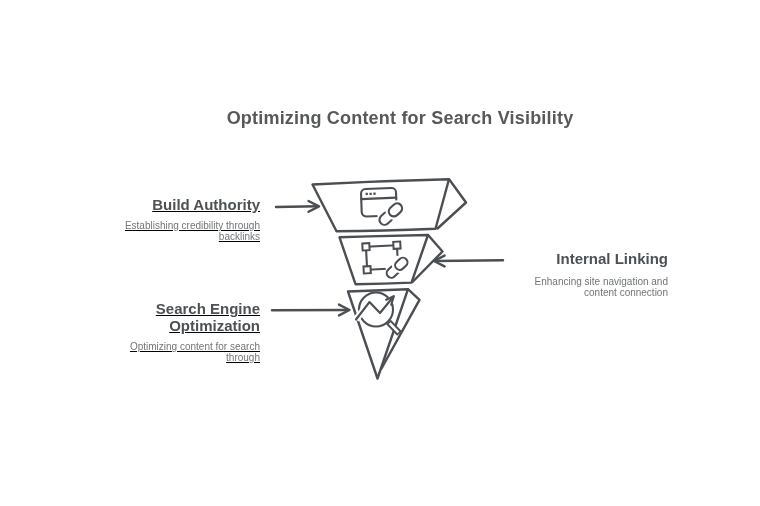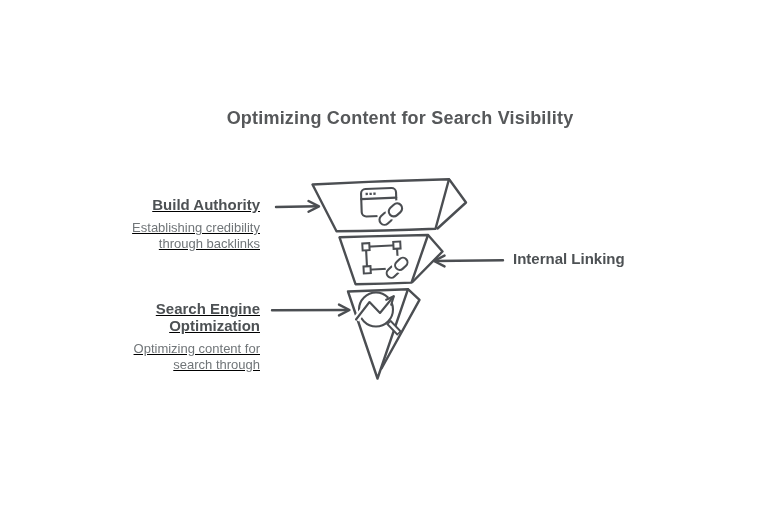--- a/index.html
+++ b/index.html
@@ -28,28 +28,28 @@
   }
   .funnel-svg{position:absolute;inset:0;}
   .sk{fill:none;stroke:var(--stroke);stroke-width:2.4;stroke-linecap:round;stroke-linejoin:round;}
   .sk-thin{fill:none;stroke:var(--stroke);stroke-width:2.1;stroke-linecap:round;stroke-linejoin:round;}
   .dot{fill:var(--stroke);stroke:none;}
   .halo{fill:#ffffff;stroke:none;}
   .whitelay{fill:none;stroke:#ffffff;stroke-width:6.5;stroke-linecap:butt;}
   .handlefill{fill:#ffffff;stroke:var(--stroke);stroke-width:2;}
   .label{position:absolute;width:155px;}
   .label-left{right:500px;text-align:right;text-decoration:underline;}
-  .label-right{left:513px;text-align:left;}
+  .label-right{left:513px;text-align:right;}
   .label-heading{
     font-size:15px;line-height:17px;font-weight:bold;
     color:var(--heading-text);
   }
   .label-desc{
     margin-top:7px;
-    font-size:13px;line-height:16px;
+    font-size:10px;line-height:11px;
     color:var(--subtitle-text);
   }
 </style>
 </head>
 <body>
 
 <div class="canvas">
 
   <div class="diagram-title">Optimizing Content for Search Visibility</div>
 
@@ -122,20 +122,21 @@
     </g>
   </svg>
 
   <div class="label label-left" style="top:196px">
     <div class="label-heading">Build Authority</div>
     <div class="label-desc">Establishing credibility through backlinks</div>
   </div>
 
   <div class="label label-right" style="top:250px">
     <div class="label-heading">Internal Linking</div>
+    <div class="label-desc" style="margin-top:9px">Enhancing site navigation and content connection</div>
   </div>
 
   <div class="label label-left" style="top:300px">
     <div class="label-heading">Search Engine Optimization</div>
     <div class="label-desc">Optimizing content for search through</div>
   </div>
 
 </div>
 
 </body></html>

